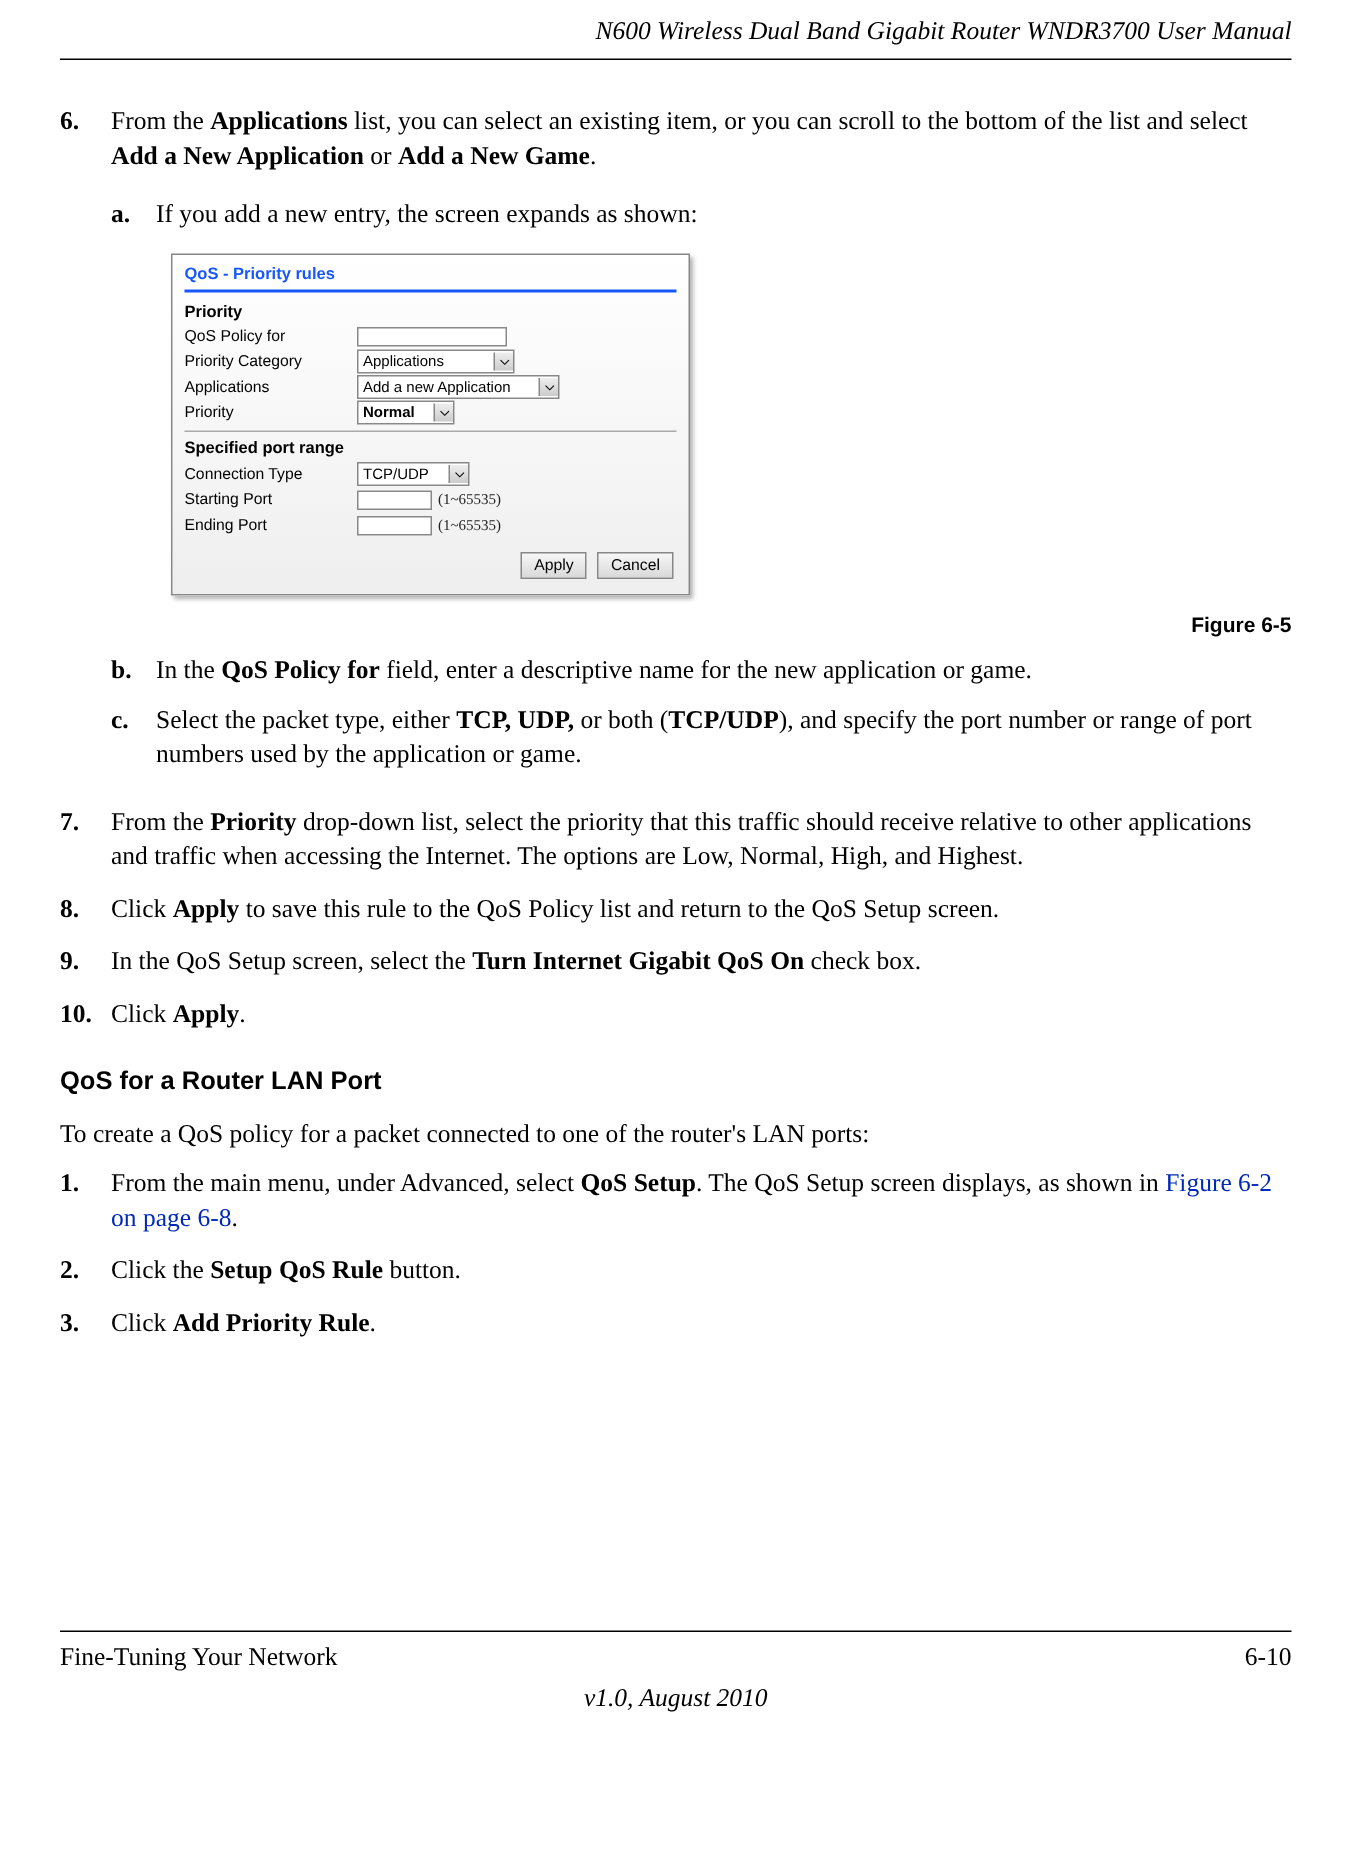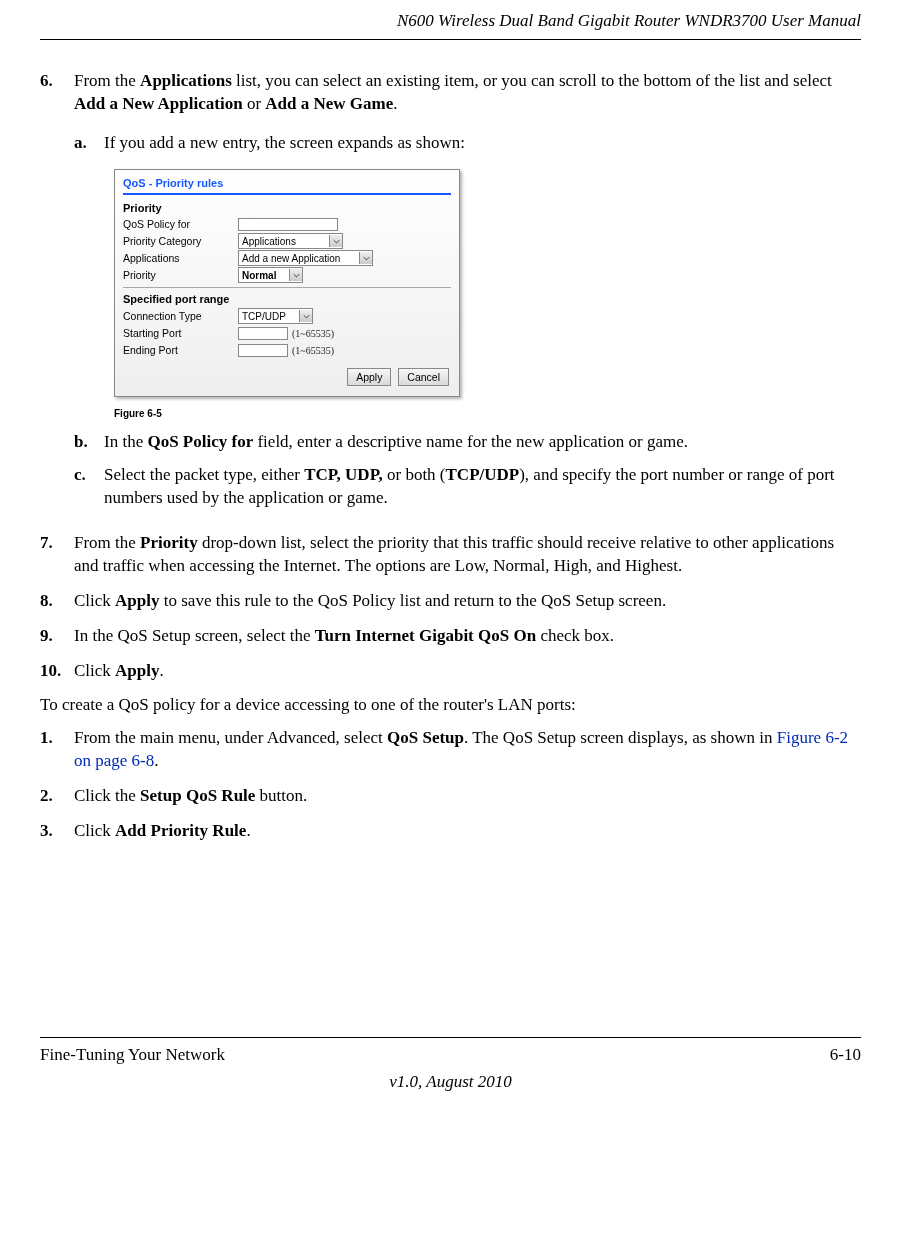--- a/index.html
+++ b/index.html
@@ -65,22 +65,23 @@
     width: 30px;
     flex-shrink: 0;
     font-weight: bold;
   }
   .figure-wrap {
     margin: 14px 0 10px 40px;
   }
   .figure-caption {
     font-family: Arial, Helvetica, sans-serif;
     font-weight: bold;
-    font-size: 10px;
+    font-size: 14px;
     margin-top: 10px;
+    text-align: right;
   }
   .h2 {
     font-family: Arial, Helvetica, sans-serif;
     font-weight: bold;
     font-size: 17px;
     margin: 22px 0 12px 0;
   }
   .xref {
     color: #0029b8;
   }
@@ -312,21 +313,22 @@
     </div>
   </div>
 
   <div class="li-block">
     <div class="li-num">10.</div>
     <div class="li-body">
       <span>Click </span><b>Apply</b><span>.</span>
     </div>
   </div>
 
-  <div style="margin-bottom:10px;">To create a QoS policy for a device accessing to one of the router's LAN ports:</div>
+  <div class="h2">QoS for a Router LAN Port</div>
+  <div style="margin-bottom:10px;">To create a QoS policy for a packet connected to one of the router's LAN ports:</div>
 
   <div class="li-block">
     <div class="li-num">1.</div>
     <div class="li-body">
       <span>From the main menu, under Advanced, select </span><b>QoS Setup</b><span>. The QoS Setup screen displays, as shown in </span><span class="xref">Figure 6-2 on page 6-8</span><span>.</span>
     </div>
   </div>
   <div class="li-block">
     <div class="li-num">2.</div>
     <div class="li-body">

